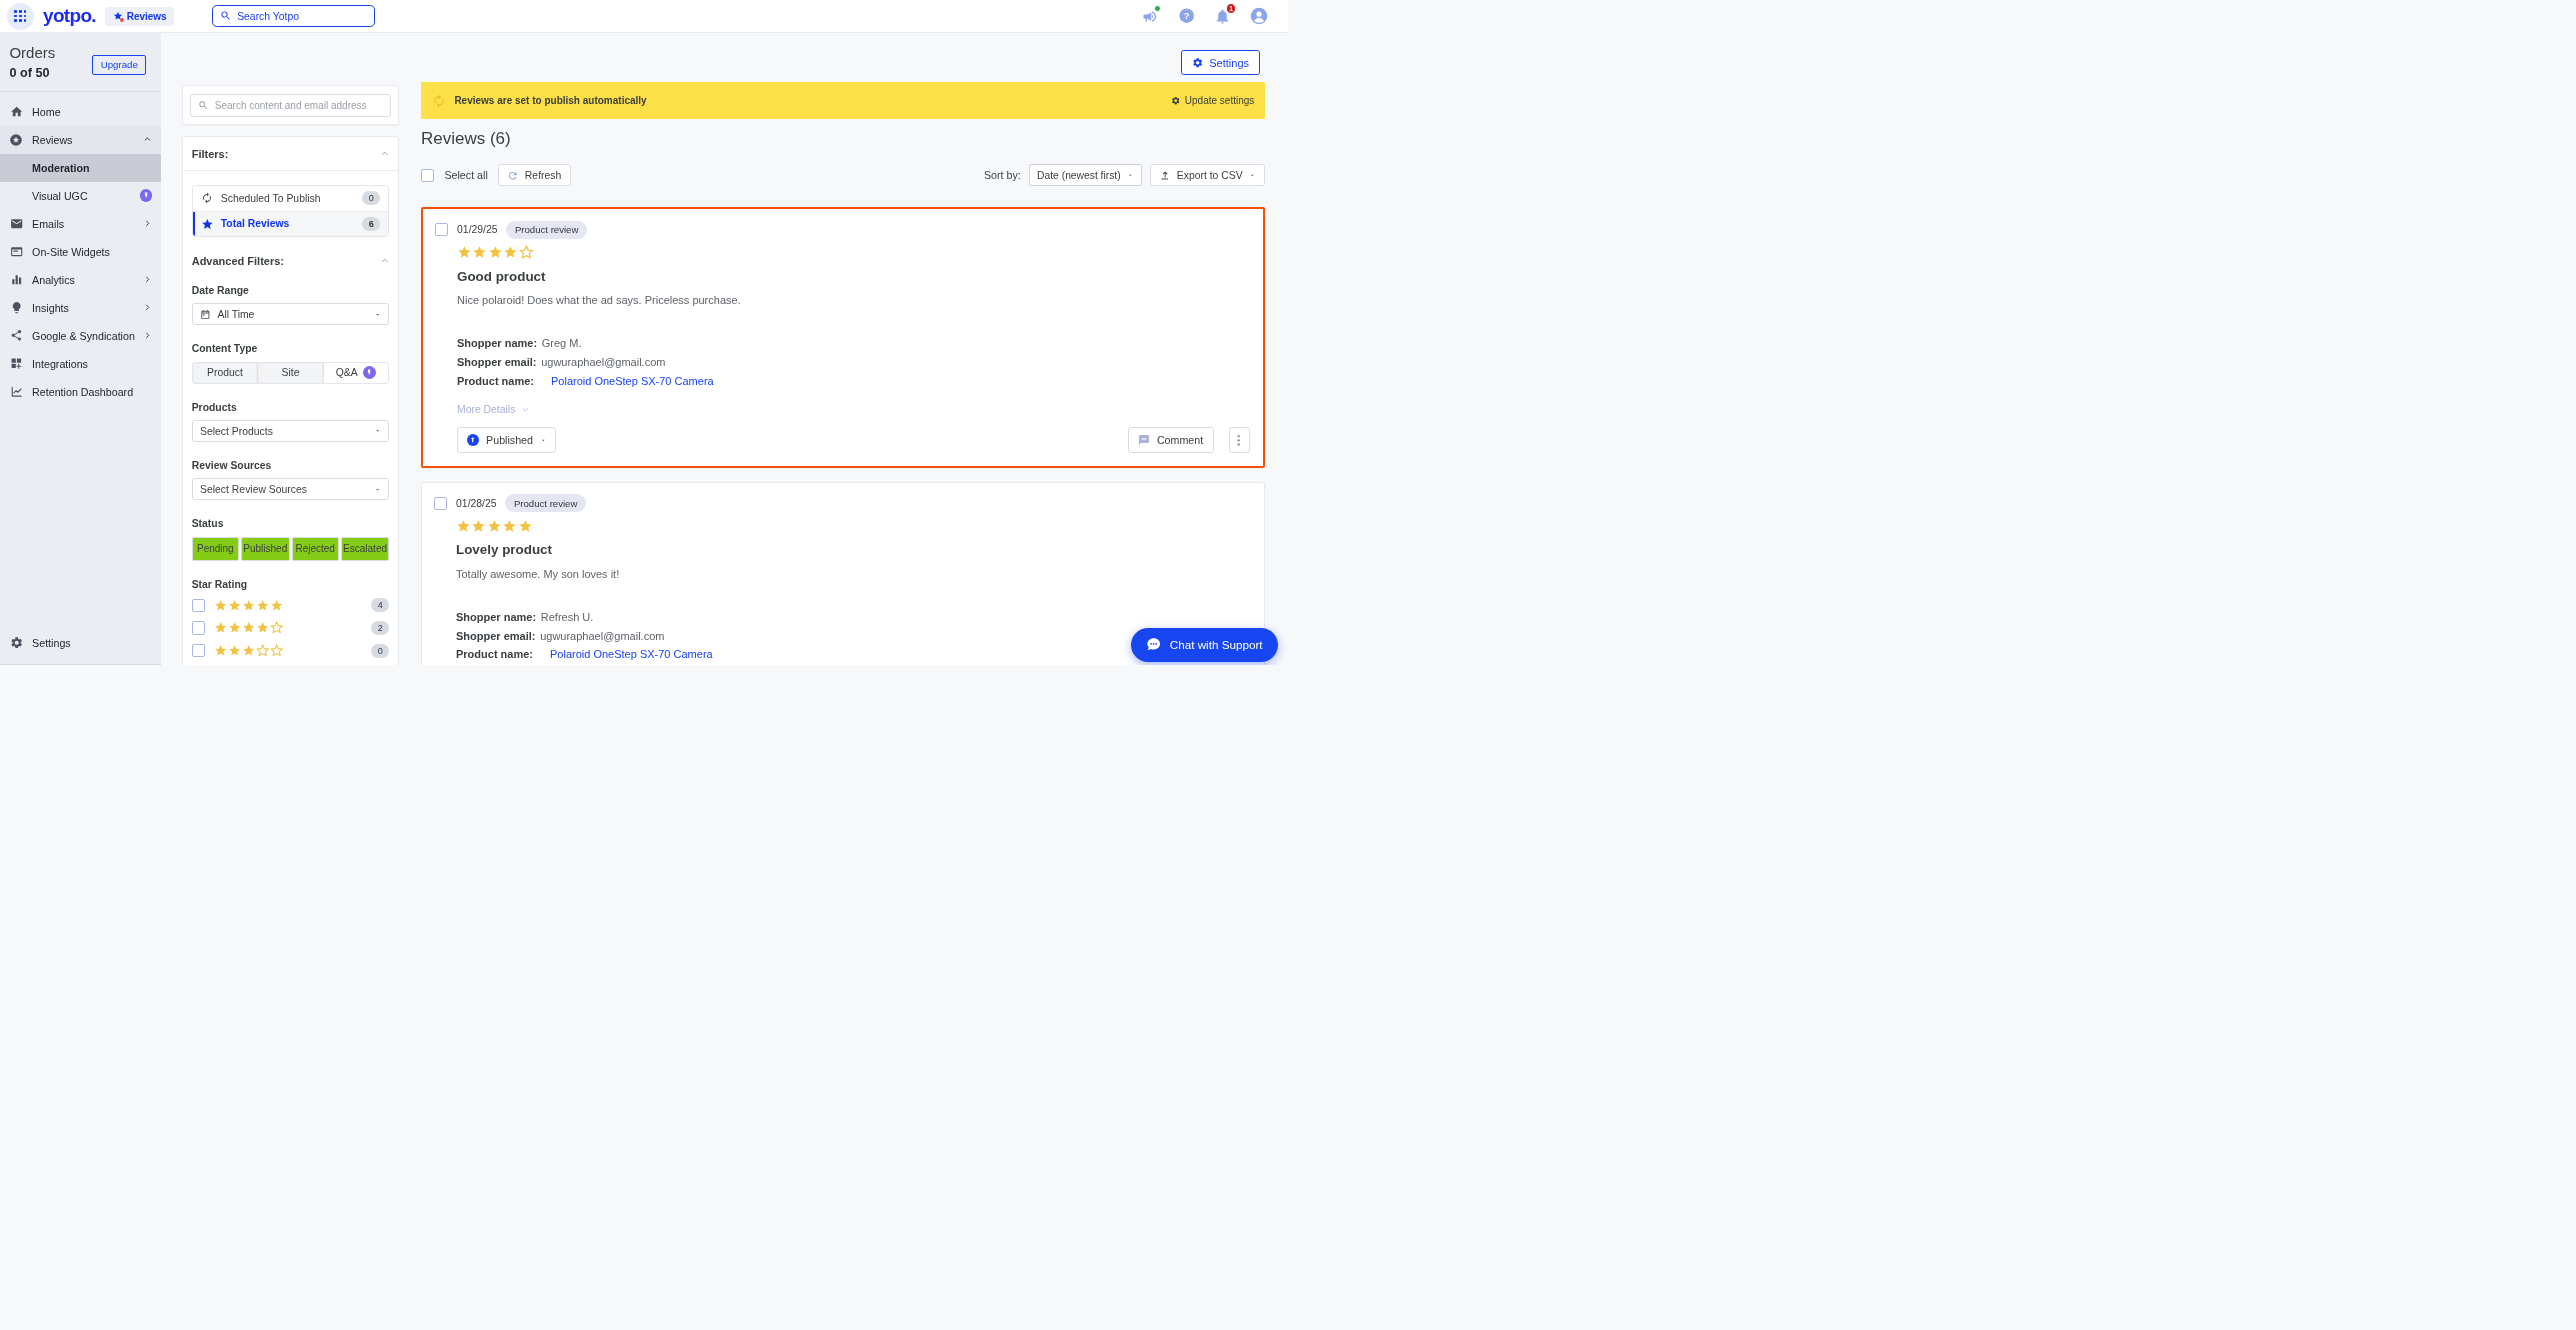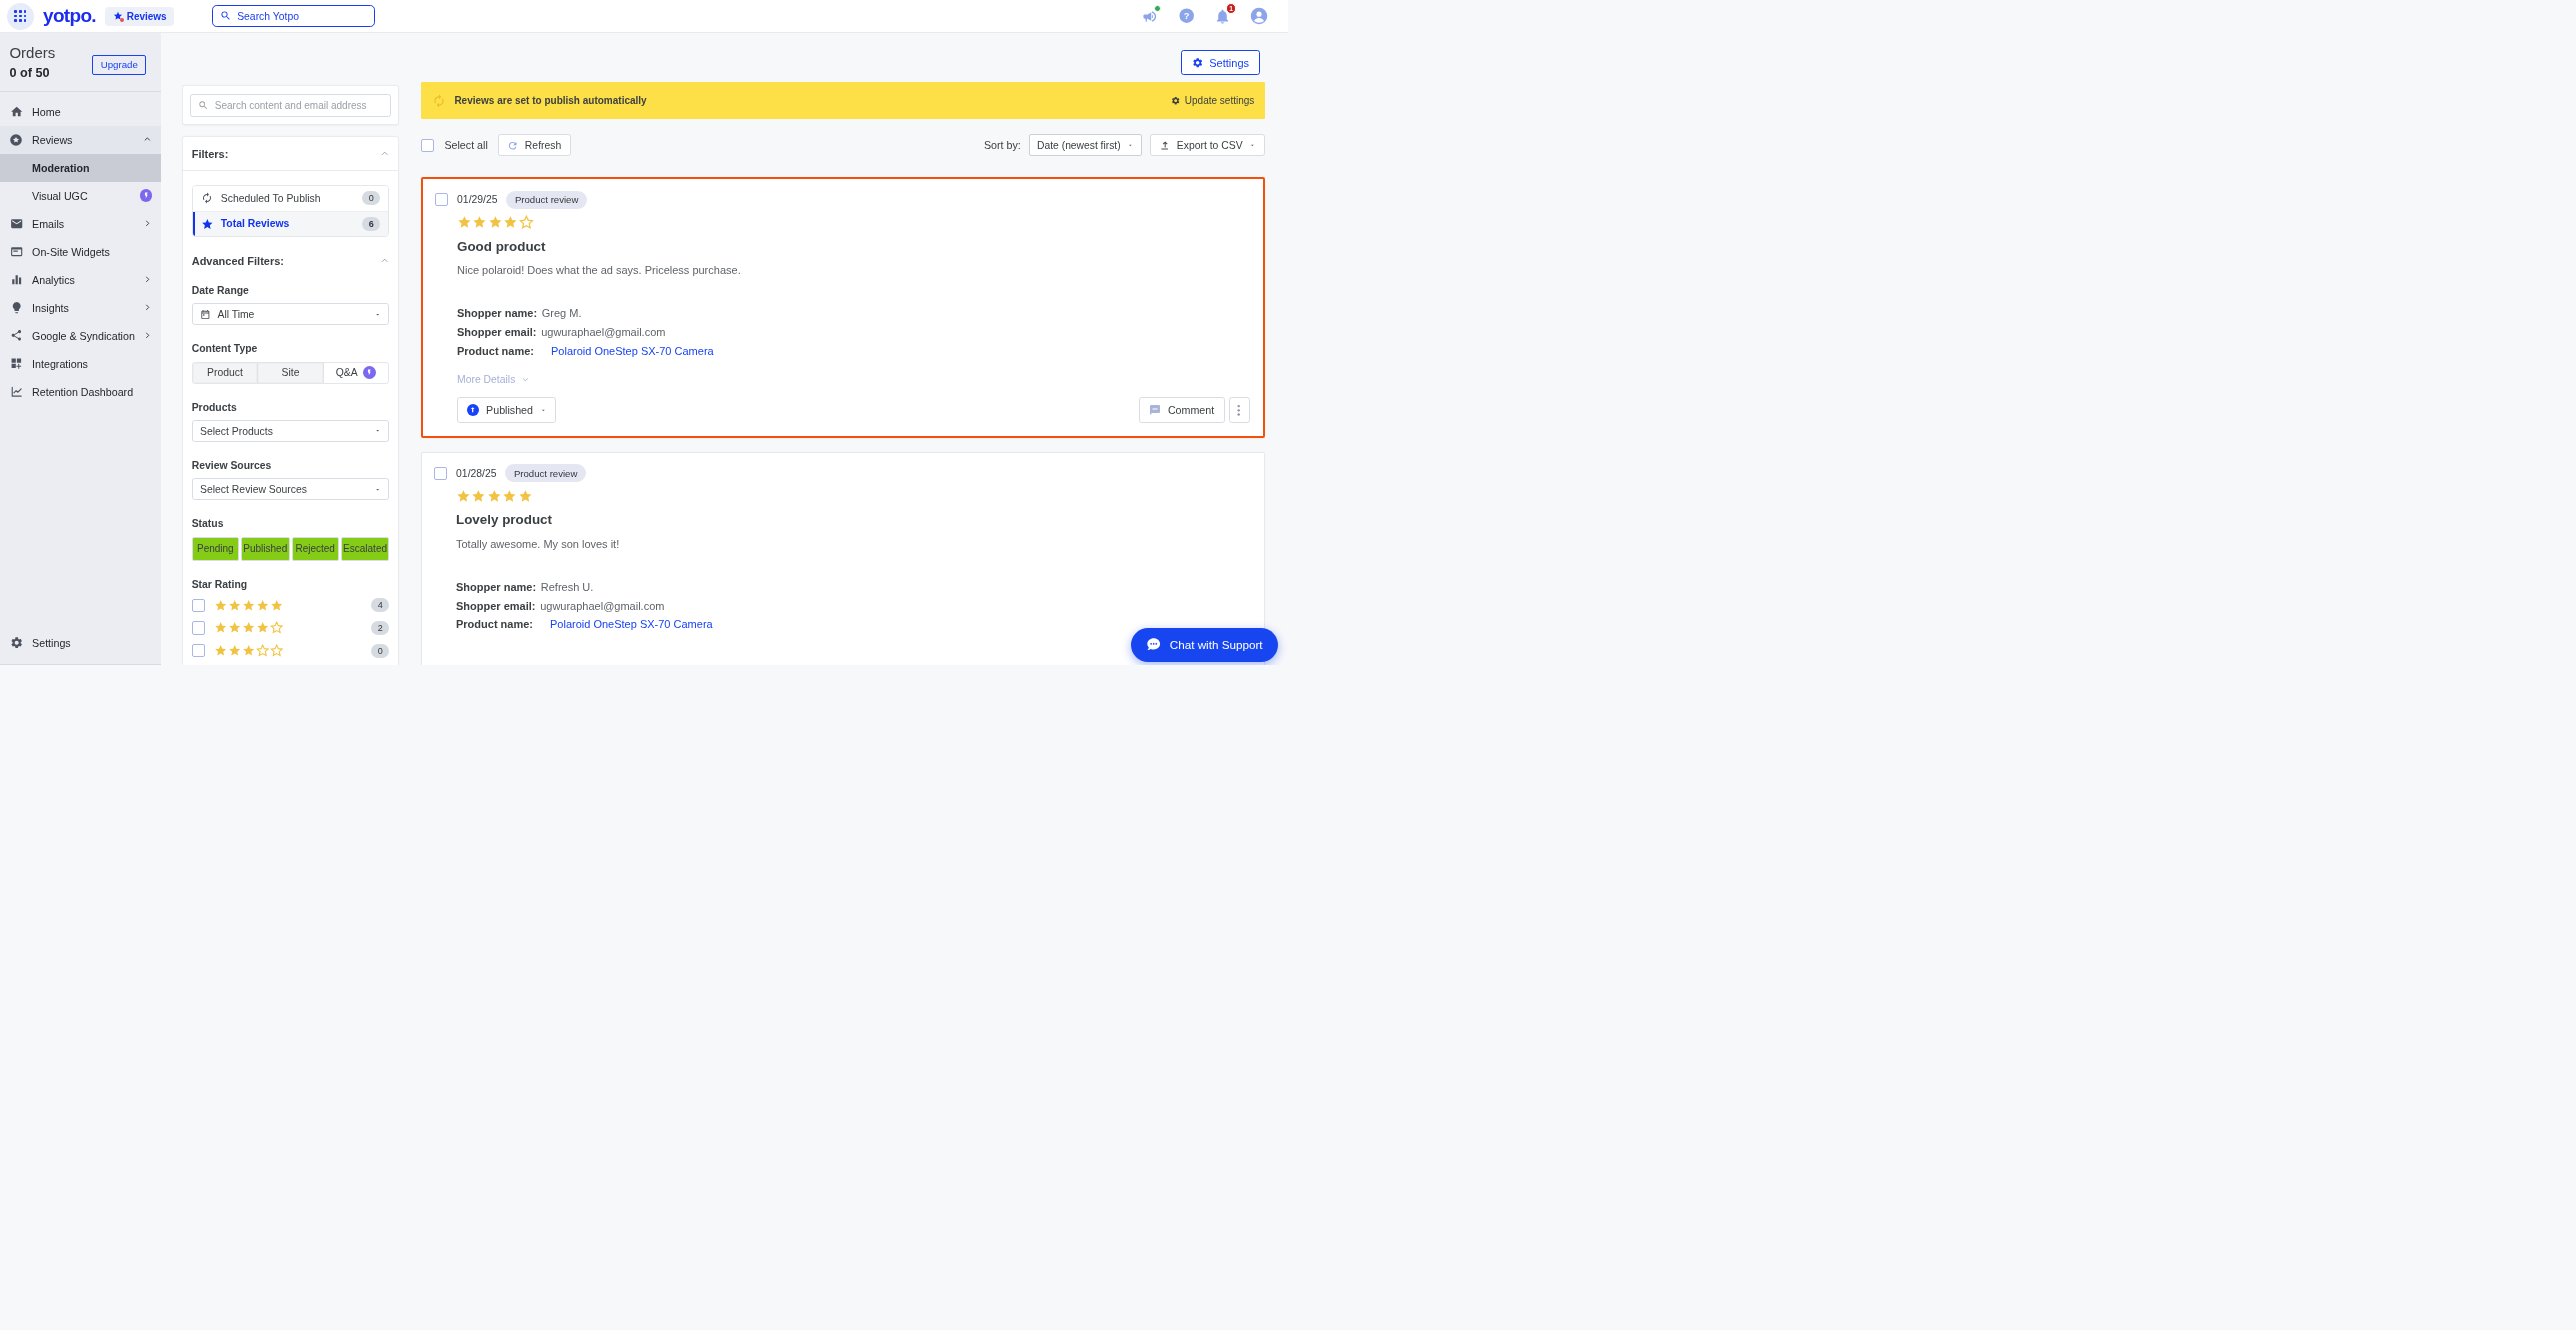--- a/index.html
+++ b/index.html
@@ -102,21 +102,21 @@
   .meta { margin-top:31px; }
   .meta-row { margin-top:6.7px; font-size:11px; }
   .meta-row b { color:#3c4043; font-weight:700; }
   .meta-val { color:#5f6368; margin-left:4.7px; }
   .meta-link { color:#1742f5; margin-left:17px; text-decoration:none; cursor:pointer; }
   .more-details { margin-top:17.4px; display:flex; align-items:center; gap:5.4px; color:#a6b0d6; font-size:10.4px; cursor:pointer; }
   .card-footer { margin-top:12px; display:flex; align-items:center; }
   .pub-btn { height:25.5px; border:0.7px solid #d9dce2; border-radius:2.7px; background:#fff; display:flex; align-items:center; gap:6.7px; padding:0 8.7px; font-size:10.7px; color:#3c4043; cursor:pointer; font-family:inherit; }
   .pub-icon { width:12.7px; height:12.7px; border-radius:50%; background:#1742f5; display:flex; align-items:center; justify-content:center; color:#fff; }
   .caret-sm { color:#5f6368; display:flex; }
-  .footer-right { margin-left:auto; display:flex; gap:4px; }
+  .footer-right { margin-left:auto; display:flex; gap:15px; }
   .comment-btn { height:25.5px; border:0.7px solid #d9dce2; border-radius:2.7px; background:#fff; display:flex; align-items:center; gap:6.7px; padding:0 9.4px; font-size:10.7px; color:#3c4043; cursor:pointer; font-family:inherit; }
   .kebab-btn { width:21px; height:25.5px; border:0.7px solid #d9dce2; border-radius:2.7px; background:#fff; display:flex; align-items:center; justify-content:center; cursor:pointer; }
 
   .chat-pill { position:absolute; right:10px; bottom:3.4px; height:34px; border-radius:17.4px; background:#1746f0; color:#fff; display:flex; align-items:center; gap:8px; padding:0 15.4px; font-size:11.7px; box-shadow:0 2.7px 9.4px rgba(23,70,240,.4); cursor:pointer; z-index:40; }
 </style>
 </head>
 <body>
 
 <div class="topbar">
   <div class="app-grid">
@@ -520,20 +520,21 @@
         </span>
         <span class="banner-text">Reviews are set to publish automatically</span>
         <span class="banner-action">
           <svg width="9.4" height="9.4" viewBox="0 0 24 24" fill="#3c4043">
               <path d="M19.14 12.94c.04-.3.06-.61.06-.94 0-.32-.02-.64-.07-.94l2.03-1.58c.18-.14.23-.41.12-.61l-1.92-3.32c-.12-.22-.37-.29-.59-.22l-2.39.96c-.5-.38-1.03-.7-1.62-.94l-.36-2.54c-.04-.24-.24-.41-.48-.41h-3.84c-.24 0-.43.17-.47.41l-.36 2.54c-.59.24-1.13.57-1.62.94l-2.39-.96c-.22-.08-.47 0-.59.22L2.74 8.87c-.12.21-.08.47.12.61l2.03 1.58c-.05.3-.09.63-.09.94s.02.64.07.94l-2.03 1.58c-.18.14-.23.41-.12.61l1.92 3.32c.12.22.37.29.59.22l2.39-.96c.5.38 1.03.7 1.62.94l.36 2.54c.05.24.24.41.48.41h3.84c.24 0 .44-.17.47-.41l.36-2.54c.59-.24 1.13-.56 1.62-.94l2.39.96c.22.08.47 0 .59-.22l1.92-3.32c.12-.22.07-.47-.12-.61l-2.01-1.58zM12 15.6c-1.98 0-3.6-1.62-3.6-3.6s1.62-3.6 3.6-3.6 3.6 1.62 3.6 3.6-1.62 3.6-3.6 3.6z"></path>
             </svg>
           <span>Update settings</span>
         </span>
       </div>
 
+      <div class="reviews-heading">Reviews (6)</div>
 
       <div class="toolbar">
         <span class="checkbox"></span>
         <span class="toolbar-label">Select all</span>
         <button class="btn">
           <svg width="11.4" height="11.4" viewBox="0 0 24 24" fill="#8ca4ea">
               <path d="M17.65 6.35A7.95 7.95 0 0 0 12 4a8 8 0 1 0 7.73 10h-2.08A6 6 0 1 1 12 6c1.66 0 3.14.69 4.22 1.78L13 11h7V4l-2.35 2.35z"></path>
             </svg>
           <span>Refresh</span>
         </button>

